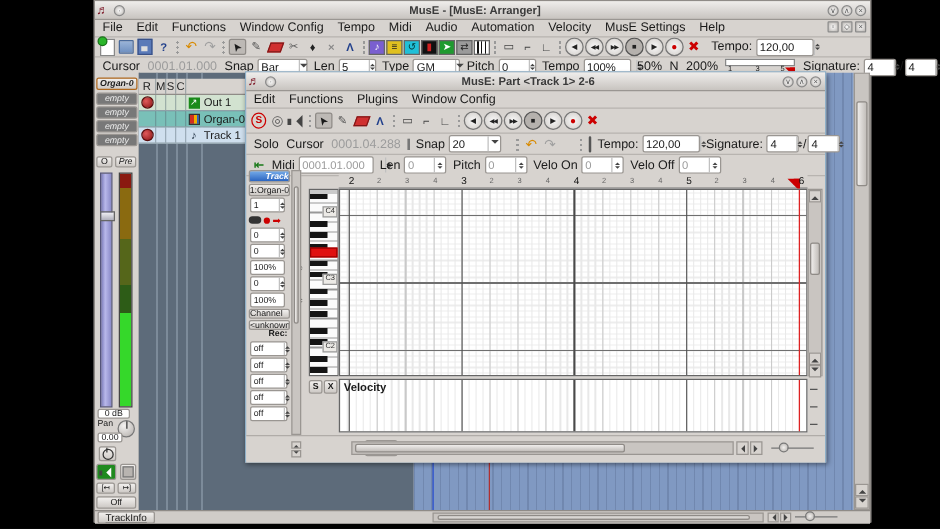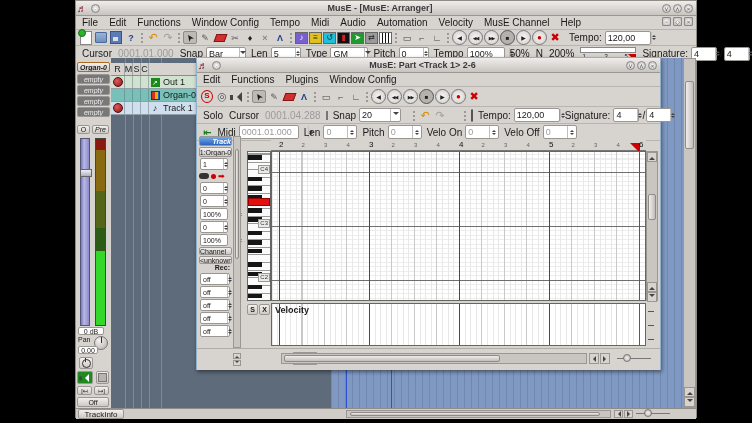--- a/index.html
+++ b/index.html
@@ -81,21 +81,21 @@
     <div class="menubar">
       <span>File</span>
       <span>Edit</span>
       <span>Functions</span>
       <span>Window Config</span>
       <span>Tempo</span>
       <span>Midi</span>
       <span>Audio</span>
       <span>Automation</span>
       <span>Velocity</span>
-      <span>MusE Channel</span>
+      <span>MusE Settings</span>
       <span>Help</span>
       <span style="position:absolute;right:3px;top:1px;display:flex;">
         <span class="wbtn" style="border-radius:1px;">▫</span>
         <span class="wbtn" style="border-radius:1px;">◇</span>
         <span class="wbtn" style="border-radius:1px;">×</span>
       </span>
     </div>
 
     <div class="toolbar tb1">
       <span class="tbtn">

